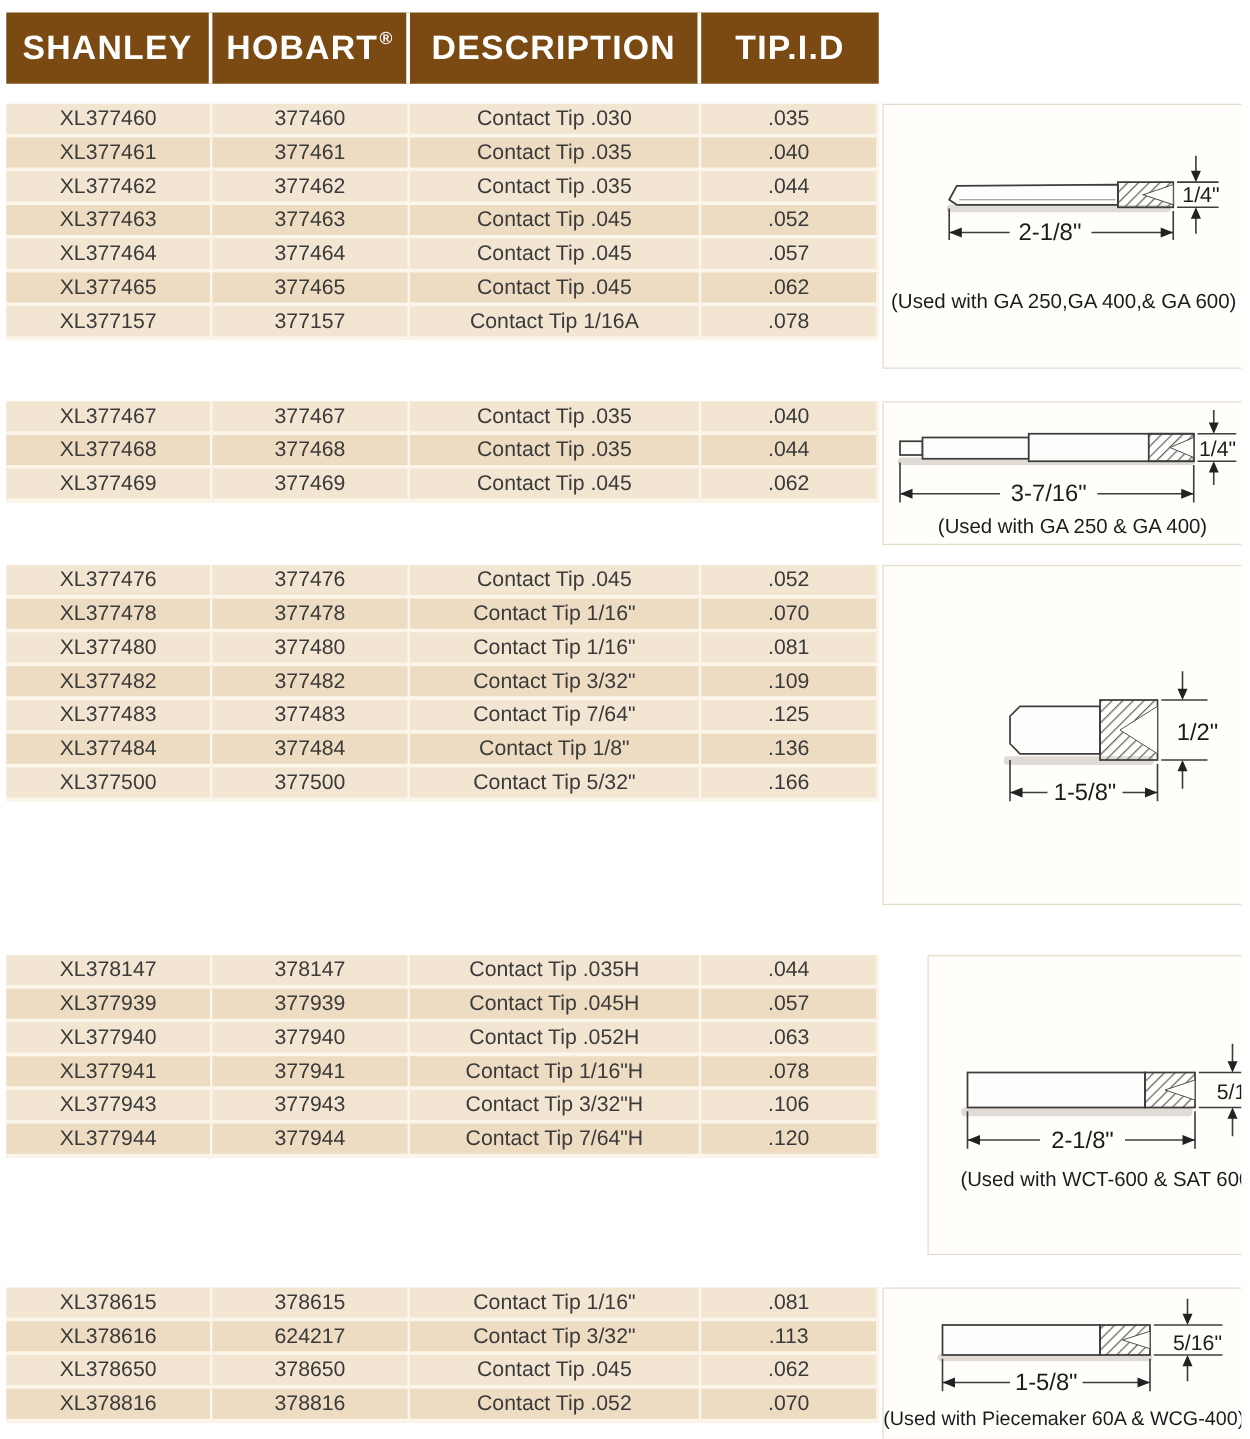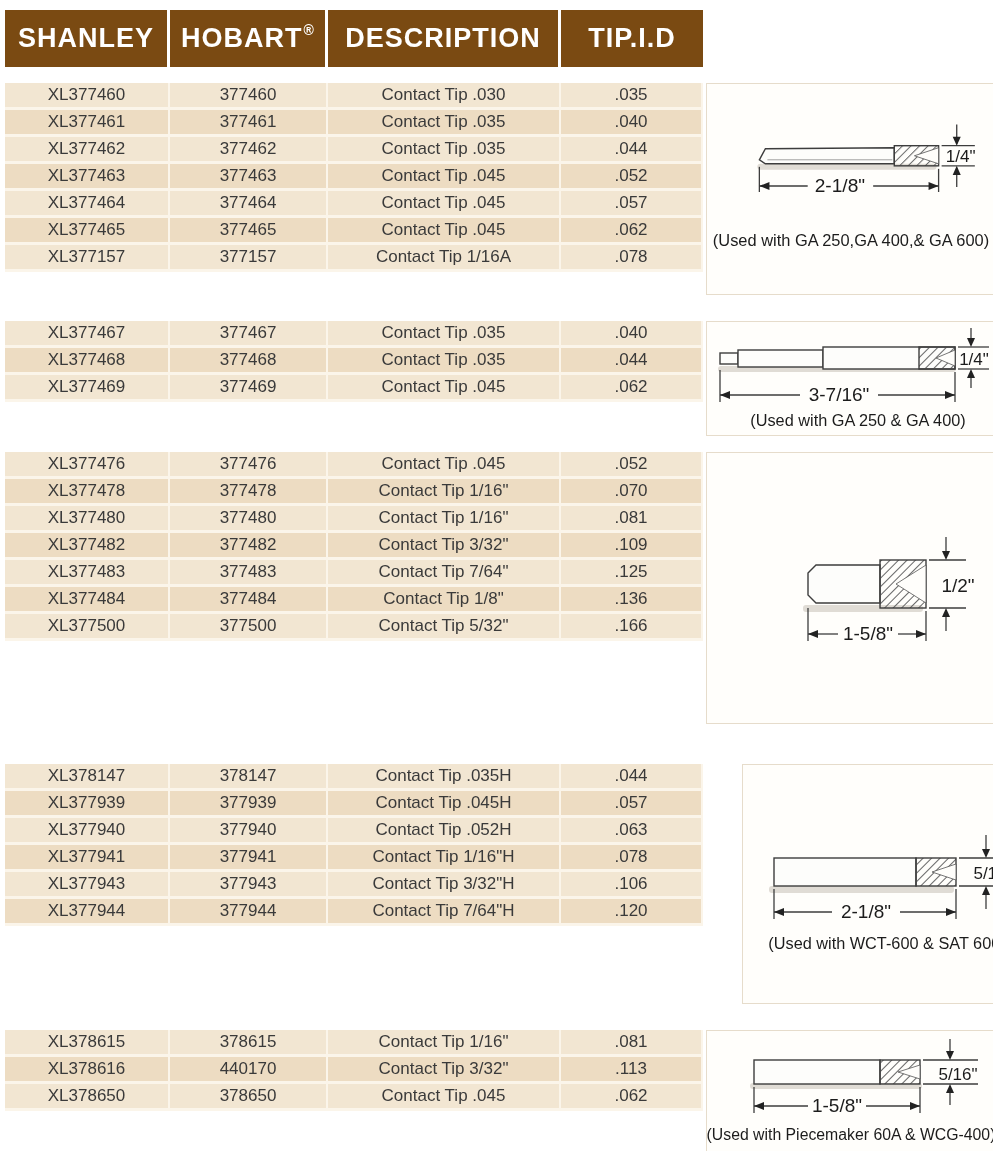--- a/index.html
+++ b/index.html
@@ -439,29 +439,35 @@
         </colgroup>
       <tbody>
           <tr>
             <td>XL378615</td>
             <td>378615</td>
             <td>Contact Tip 1/16"</td>
             <td>.081</td>
           </tr>
           <tr>
             <td>XL378616</td>
-            <td>440170</td>
+            <td>624217</td>
             <td>Contact Tip 3/32"</td>
             <td>.113</td>
           </tr>
           <tr>
             <td>XL378650</td>
             <td>378650</td>
             <td>Contact Tip .045</td>
             <td>.062</td>
+          </tr>
+          <tr>
+            <td>XL378816</td>
+            <td>378816</td>
+            <td>Contact Tip .052</td>
+            <td>.070</td>
           </tr>
         </tbody>
     </table>
     <div class="diagram-panel dp-5">
       <svg width="289" height="120" viewBox="0 0 287 120">
         <defs>
           <pattern id="h5" patternUnits="userSpaceOnUse" width="6" height="6" patternTransform="rotate(45)">
             <line x1="0" y1="0" x2="0" y2="6" stroke="#666" stroke-width="2"></line>
           </pattern>
         </defs>

